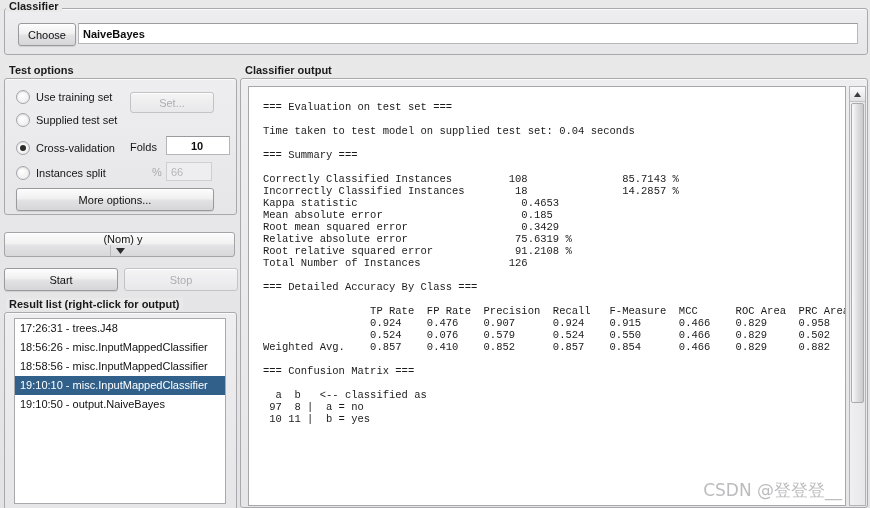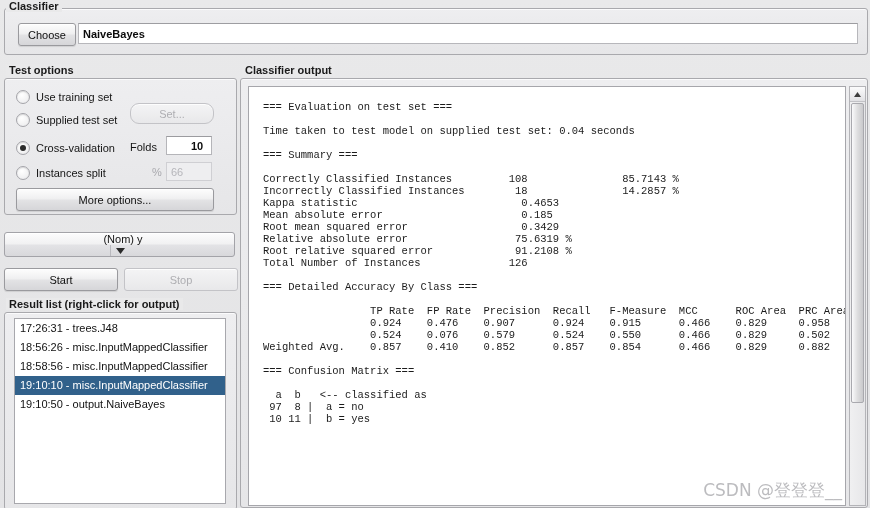--- a/index.html
+++ b/index.html
@@ -85,38 +85,38 @@
     width: 6px; height: 6px; border-radius: 50%;
     background: #2b2b2b;
   }
   .radio-label { margin-left: 6px; font-size: 11px; color: #151515; white-space: nowrap; }
 
   #opt-use-training { left: 16px; top: 89px; }
   #opt-supplied-test { left: 16px; top: 112px; }
   #opt-cross-validation { left: 16px; top: 140px; }
   #opt-percentage-split { left: 16px; top: 165px; }
 
-  #set-button { left: 130px; top: 103px; width: 82px; height: 19px; border-radius: 9px; }
+  #set-button { left: 130px; top: 92px; width: 82px; height: 19px; }
 
   .field-label { position: absolute; font-size: 11px; color: #151515; }
   .field-label.dim { color: #a9a9ae; }
   #folds-label { left: 130px; top: 141px; }
   #percent-label { left: 152px; top: 166px; }
 
   .textfield {
     position: absolute;
     background: #ffffff;
     border: 1px solid #b5b5b9;
     border-top-color: #9b9b9f;
     font-size: 11px; font-weight: bold; color: #0d0d0d;
     display: flex; align-items: center; padding-left: 4px;
     box-sizing: border-box;
   }
   .textfield.disabled { background: #eeeef0; color: #b6b6bb; border-color: #cfcfd3; font-weight: normal; }
-  #folds-input { left: 166px; top: 136px; width: 46px; height: 19px; padding-left: 24px; }
+  #folds-input { left: 166px; top: 136px; width: 64px; height: 19px; padding-left: 24px; }
   #percent-input { left: 166px; top: 162px; width: 46px; height: 19px; }
 
   #more-options-button { left: 16px; top: 188px; width: 196px; height: 21px; }
 
   
   #class-combo {
     position: absolute; left: 4px; top: 232px; width: 231px; height: 25px;
     border: 1px solid #a3a3a8; border-radius: 3px;
     background: linear-gradient(to bottom, #fcfcfd 0%, #f1f1f2 48%, #e3e3e6 52%, #d8d8db 100%);
     box-shadow: inset 0 1px 0 #ffffff;

